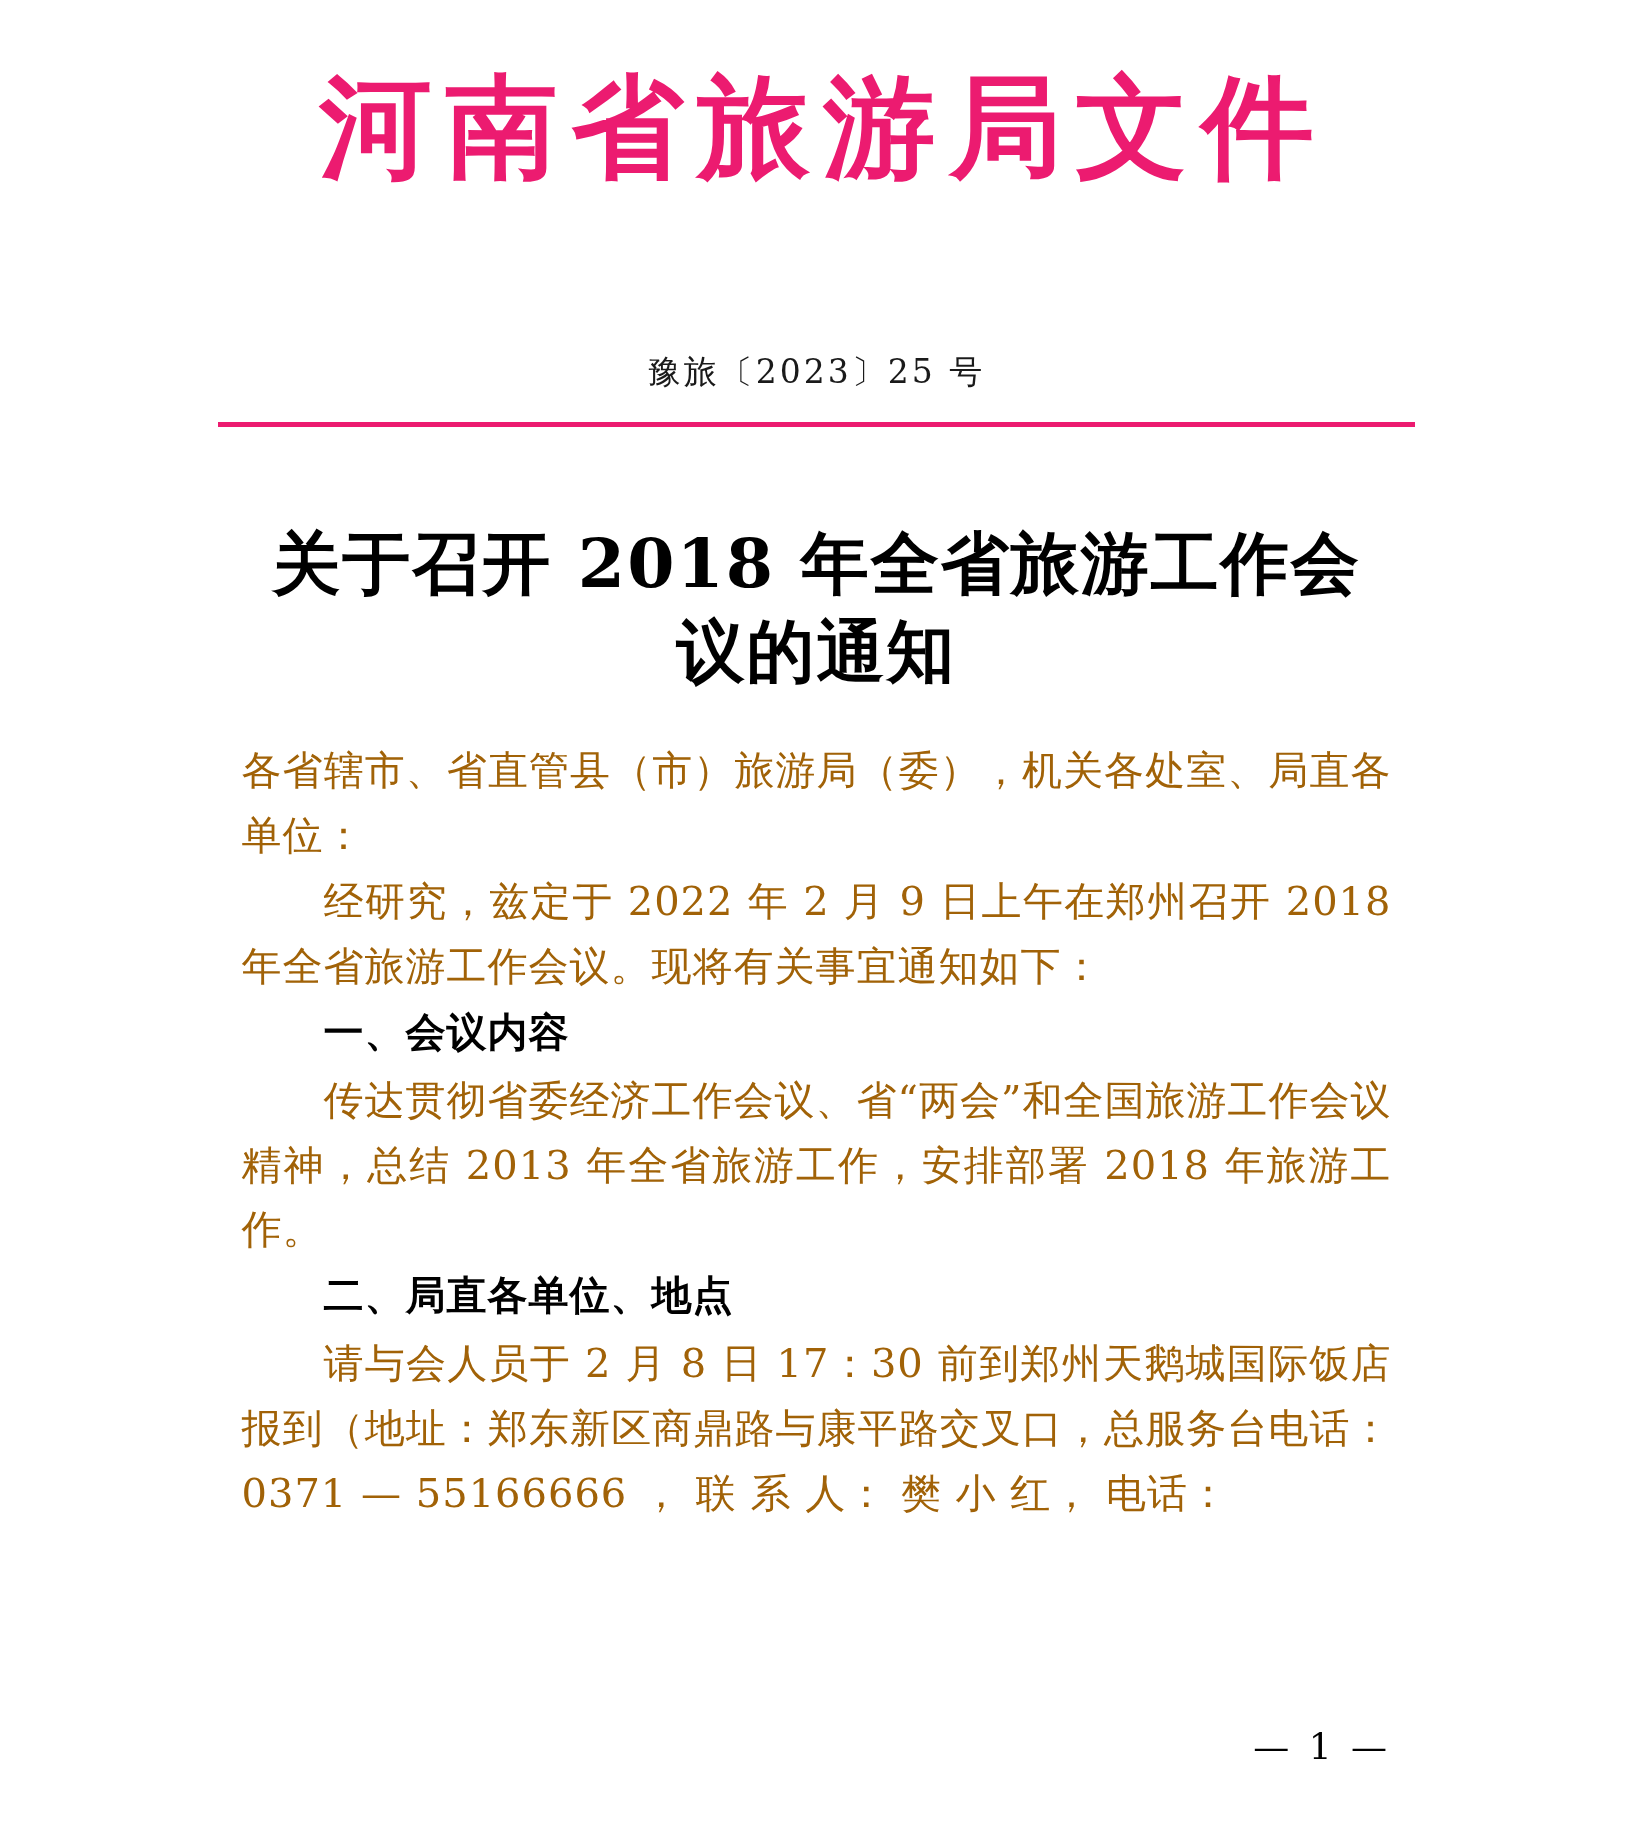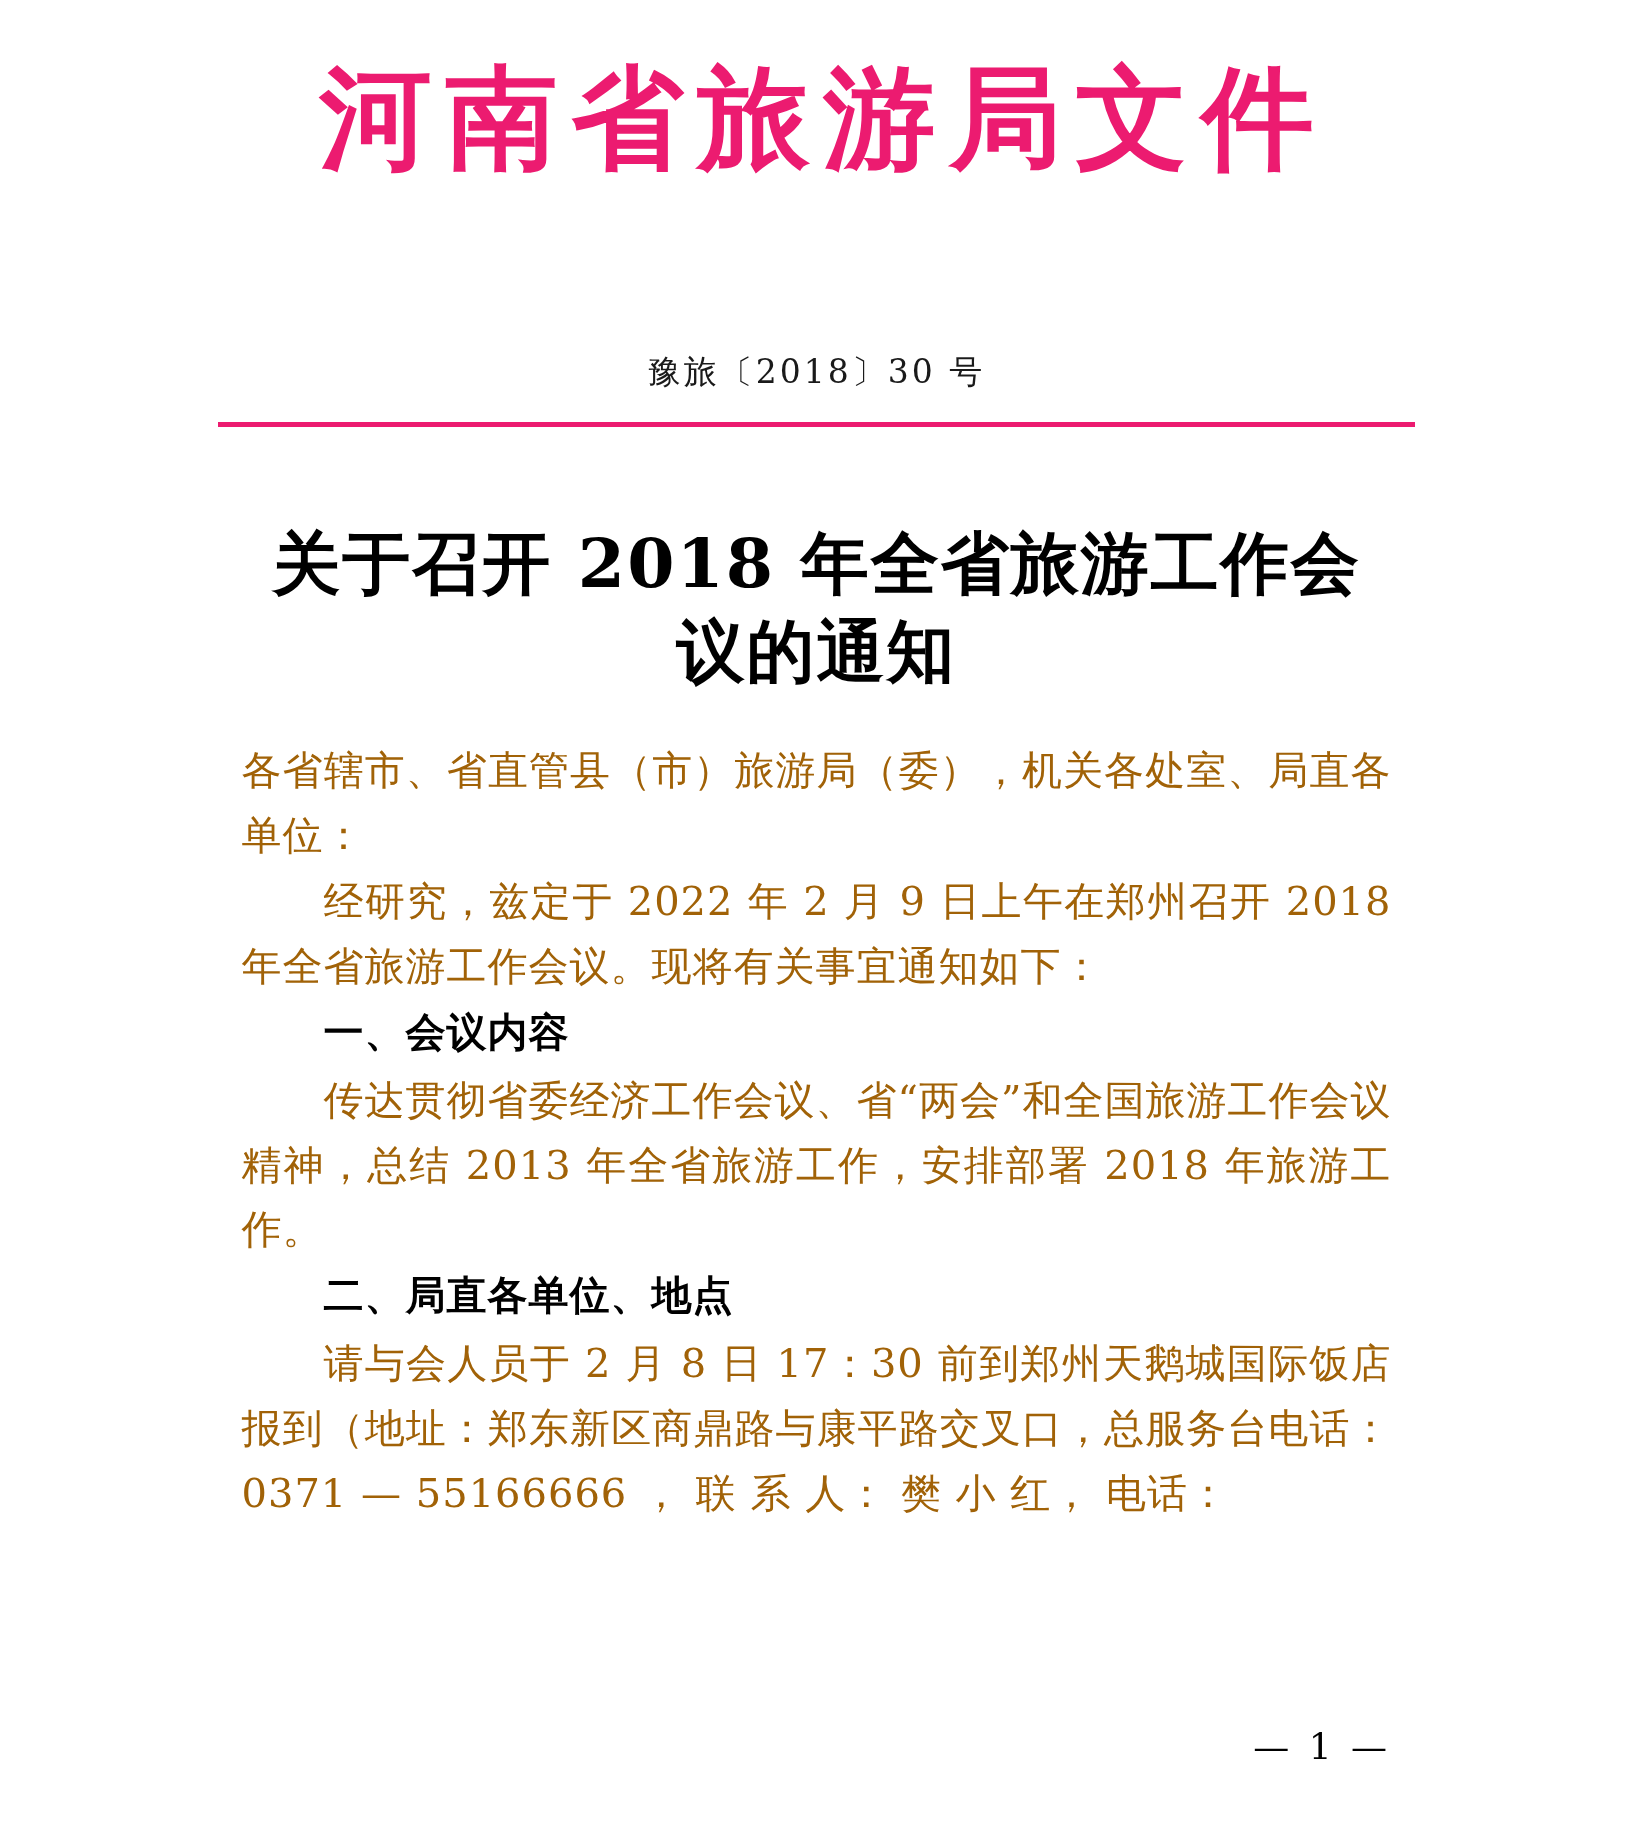--- a/index.html
+++ b/index.html
@@ -21,21 +21,21 @@
     box-sizing: border-box;
   }
 
   
   .masthead {
     text-align: center;
     padding-top: 58px;
   }
   .masthead-title {
     color: #ec1b70;
-    font-family: Liberation Mono, monospace;
+    font-family: Liberation Serif, serif;
     font-weight: bold;
     font-size: 112px;
     letter-spacing: 14px;
     line-height: 1.25;
     white-space: nowrap;
     text-indent: 14px;
   }
 
   
   .docnum-wrap {
@@ -110,21 +110,21 @@
 </head>
 <body>
 
 <div class="page">
 
   <div class="masthead">
     <div class="masthead-title">河南省旅游局文件</div>
   </div>
 
   <div class="docnum-wrap">
-    <span class="docnum">豫旅〔2018〕30 号</span>
+    <span class="docnum">豫旅〔2023〕25 号</span>
   </div>
 
   <div class="red-rule"></div>
 
   <div class="content">
 
     <h1 class="doc-title">关于召开 2018 年全省旅游工作会议的通知</h1>
 
     <p class="para">各省辖市、省直管县（市）旅游局（委），机关各处室、局直各单位：</p>
 

